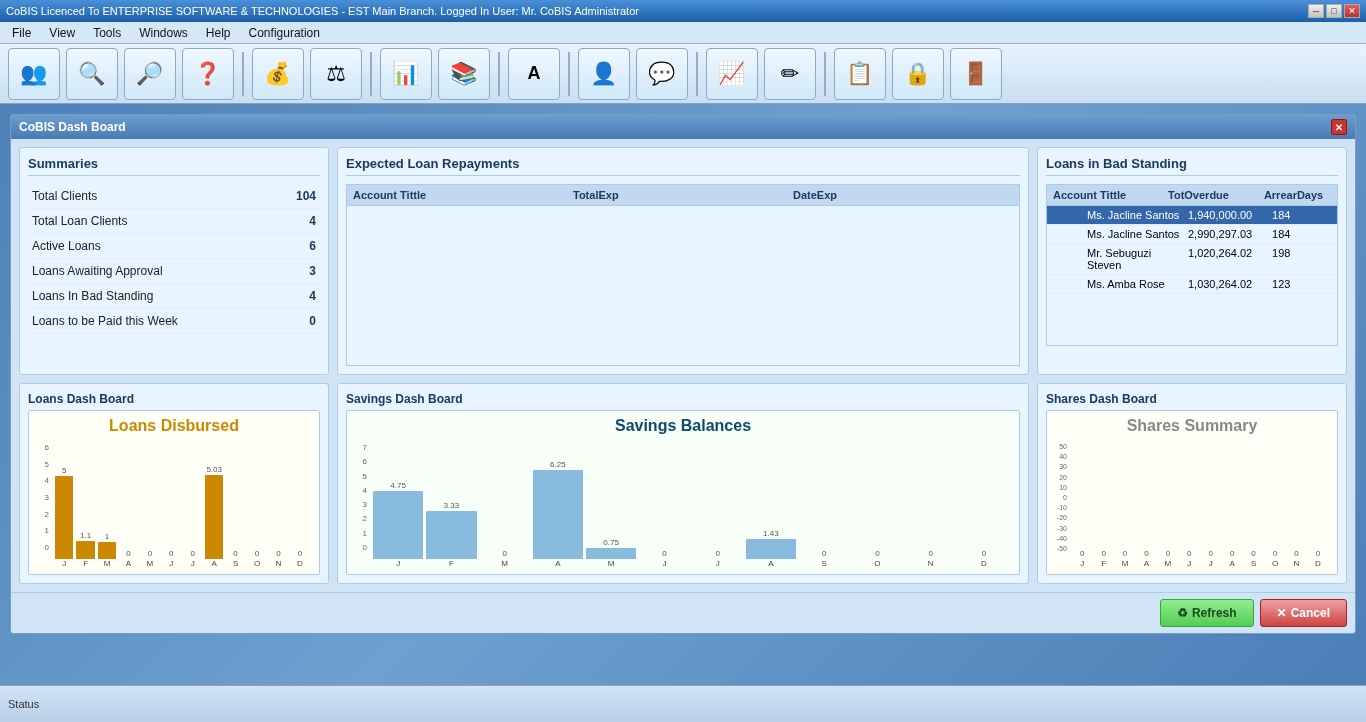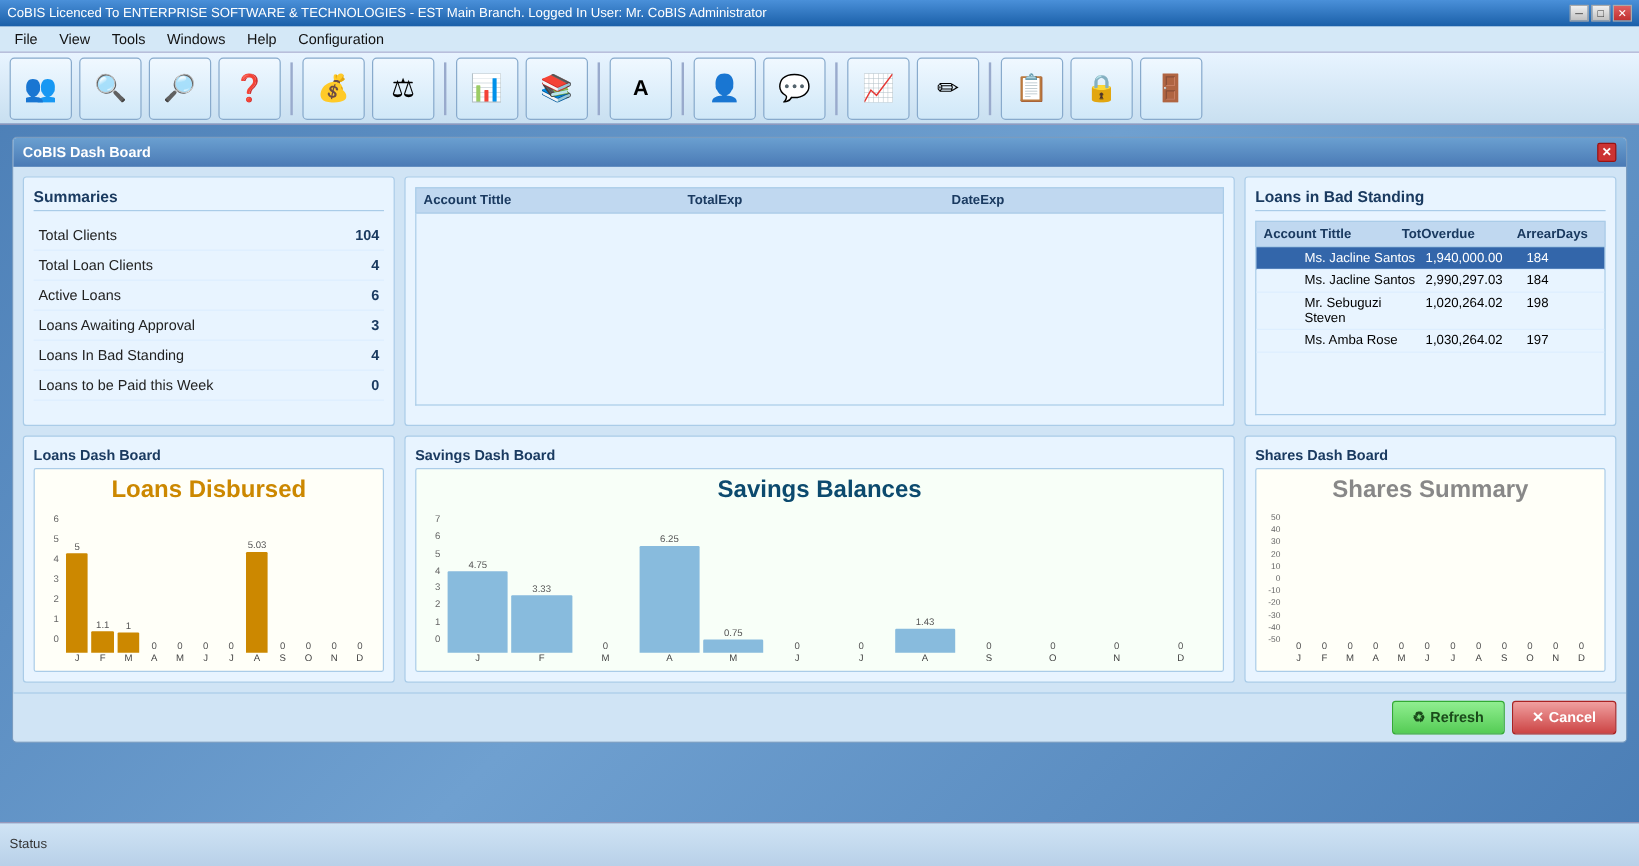--- a/index.html
+++ b/index.html
@@ -199,21 +199,21 @@
       border: 1px solid #aacce8;
       border-radius: 2px;
       padding: 6px;
       position: relative;
       overflow: hidden;
     }
     .loans-chart-area { background: #fffff8; }
     .savings-chart-area { background: #f8fff8; }
     .shares-chart-area { background: #fffff8; }
     .chart-heading {
-      font-size: 20px;
+      font-size: 16px;
       font-weight: bold;
       text-align: center;
       margin-bottom: 4px;
     }
     .loans-heading { color: #cc8800; }
     .savings-heading { color: #0c4a6e; }
     .shares-heading { color: #888888; }
 
     
     .bar-chart {
@@ -399,20 +399,21 @@
           <span class="summary-label">Loans In Bad Standing</span>
           <span class="summary-value">4</span>
         </div>
         <div class="summary-row">
           <span class="summary-label">Loans to be Paid this Week</span>
           <span class="summary-value">0</span>
         </div>
       </div>
 
       <div class="loan-repayments-panel">
+        <div class="panel-title">Expected Loan Repayments</div>
         <div class="repayments-table">
           <div class="table-header">
             <span>Account Tittle</span>
             <span>TotalExp</span>
             <span>DateExp</span>
           </div>
           <div class="table-body" style="height:160px;"></div>
         </div>
       </div>
 
@@ -437,21 +438,21 @@
               <span>184</span>
             </div>
             <div class="table-row">
               <span>Mr. Sebuguzi Steven</span>
               <span>1,020,264.02</span>
               <span>198</span>
             </div>
             <div class="table-row">
               <span>Ms. Amba Rose</span>
               <span>1,030,264.02</span>
-              <span>197</span>
+              <span>123</span>
             </div>
           </div>
         </div>
       </div>
 
       <div class="chart-panel">
         <div class="chart-title">Loans Dash Board</div>
         <div class="chart-area loans-chart-area">
           <div class="chart-heading loans-heading">Loans Disbursed</div>
           <div class="chart-with-yaxis">

